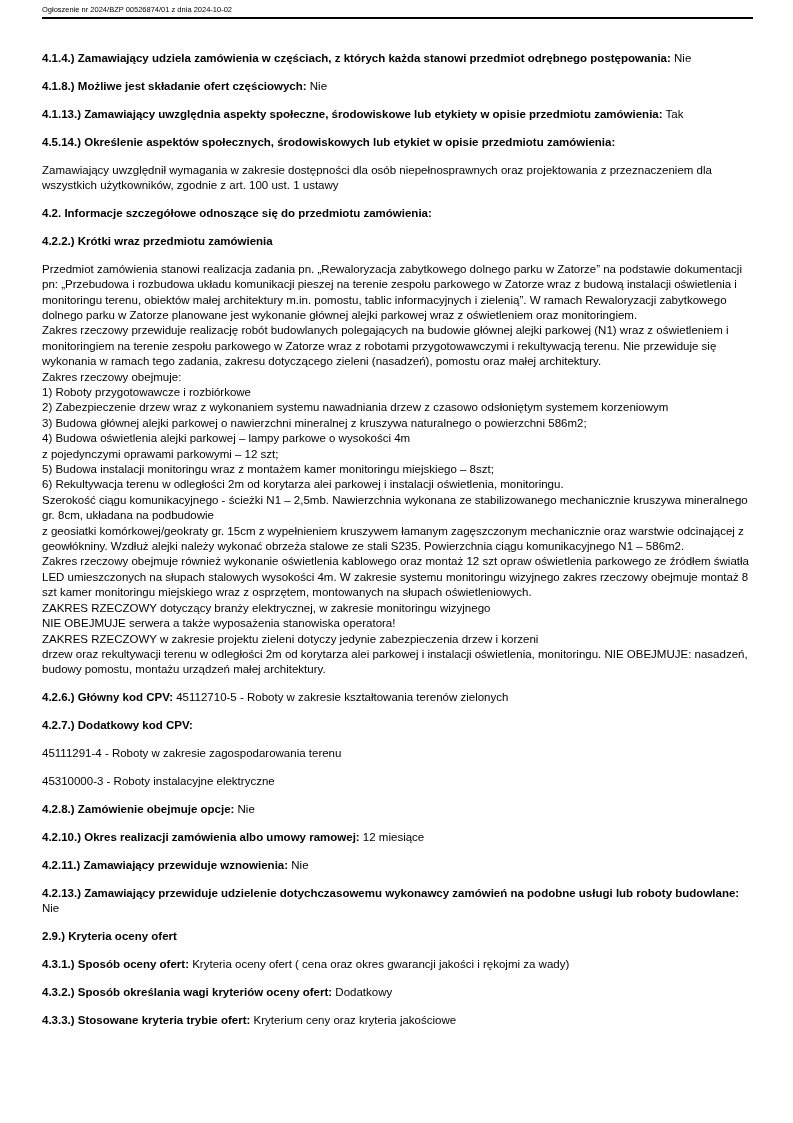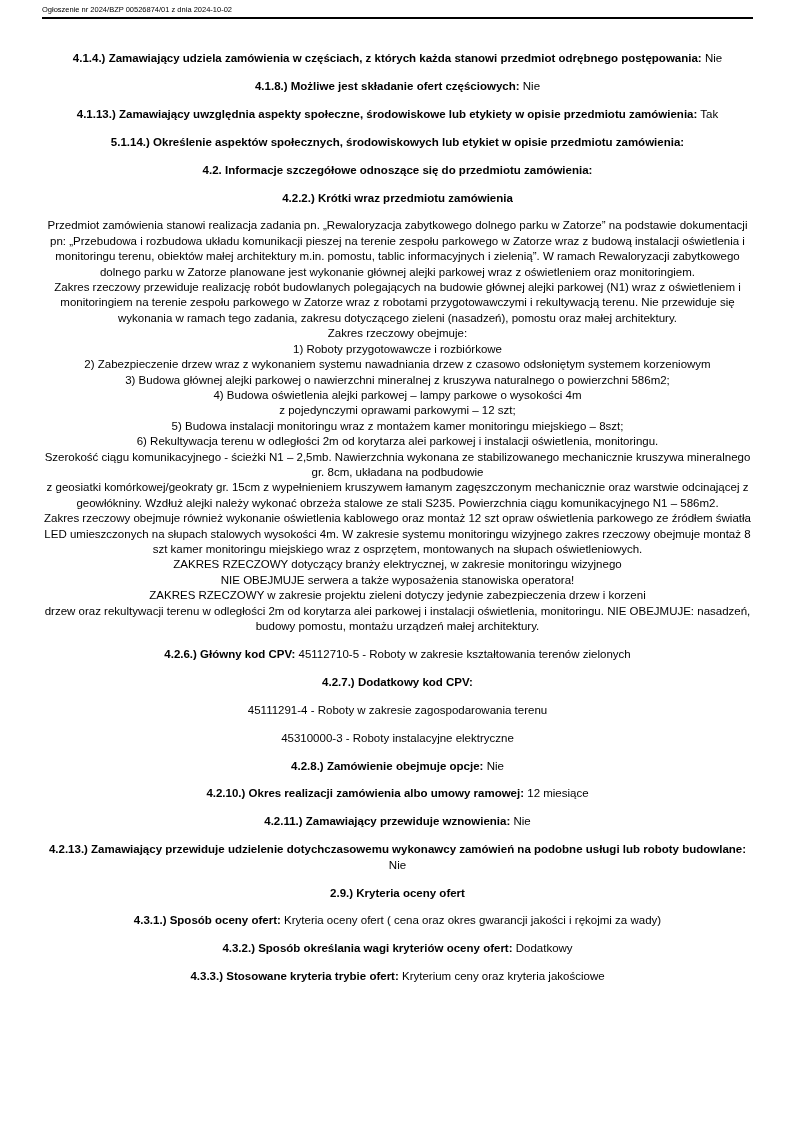--- a/index.html
+++ b/index.html
@@ -20,21 +20,20 @@
     position:absolute;left:42px;right:40px;top:17px;
     border-top:2px solid #000;height:0;
   }
   .content{
     position:absolute;left:42px;right:40px;top:51px;
   }
   .content p{
     margin:0 0 12.5px 0;
     font-size:11.5px;
     line-height:15.4px;
-    text-align:center;
   }
   .content p b{font-weight:bold;}
   .longdesc{white-space:pre-line;}
   .footer-rule{
     position:absolute;left:42px;right:40px;top:1098px;
     border-top:2px solid #000;height:0;
   }
   .doc-footer{
     position:absolute;left:42px;right:40px;top:1103px;
     font-size:6.5px;line-height:9px;
@@ -52,22 +51,23 @@
   <div class="header-rule"></div>
 
   <div class="content">
 
     <p><b>4.1.4.) Zamawiający udziela zamówienia w częściach, z których każda stanowi przedmiot odrębnego postępowania:</b> <span>Nie</span></p>
 
     <p><b>4.1.8.) Możliwe jest składanie ofert częściowych:</b> <span>Nie</span></p>
 
     <p><b>4.1.13.) Zamawiający uwzględnia aspekty społeczne, środowiskowe lub etykiety w opisie przedmiotu zamówienia:</b> <span>Tak</span></p>
 
-    <p><b>5.1.14.) Określenie aspektów społecznych, środowiskowych lub etykiet w opisie przedmiotu zamówienia:</b></p>
+    <p><b>4.5.14.) Określenie aspektów społecznych, środowiskowych lub etykiet w opisie przedmiotu zamówienia:</b></p>
 
+    <p>Zamawiający uwzględnił wymagania w zakresie dostępności dla osób niepełnosprawnych oraz projektowania z przeznaczeniem dla wszystkich użytkowników, zgodnie z art. 100 ust. 1 ustawy</p>
 
     <p><b>4.2. Informacje szczegółowe odnoszące się do przedmiotu zamówienia:</b></p>
 
     <p><b>4.2.2.) Krótki wraz przedmiotu zamówienia</b></p>
 
     <p class="longdesc">Przedmiot zamówienia stanowi realizacja zadania pn. „Rewaloryzacja zabytkowego dolnego parku w Zatorze” na podstawie dokumentacji pn: „Przebudowa i rozbudowa układu komunikacji pieszej na terenie zespołu parkowego w Zatorze wraz z budową instalacji oświetlenia i monitoringu terenu, obiektów małej architektury m.in. pomostu, tablic informacyjnych i zielenią”. W ramach Rewaloryzacji zabytkowego dolnego parku w Zatorze planowane jest wykonanie głównej alejki parkowej wraz z oświetleniem oraz monitoringiem.
 Zakres rzeczowy przewiduje realizację robót budowlanych polegających na budowie głównej alejki parkowej (N1) wraz z oświetleniem i monitoringiem na terenie zespołu parkowego w Zatorze wraz z robotami przygotowawczymi i rekultywacją terenu. Nie przewiduje się wykonania w ramach tego zadania, zakresu dotyczącego zieleni (nasadzeń), pomostu oraz małej architektury.
 Zakres rzeczowy obejmuje:
 1) Roboty przygotowawcze i rozbiórkowe
 2) Zabezpieczenie drzew wraz z wykonaniem systemu nawadniania drzew z czasowo odsłoniętym systemem korzeniowym

